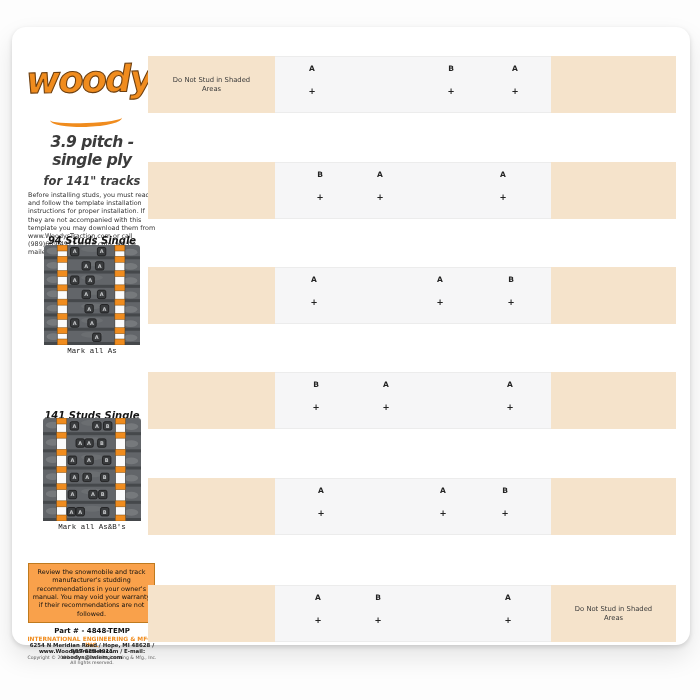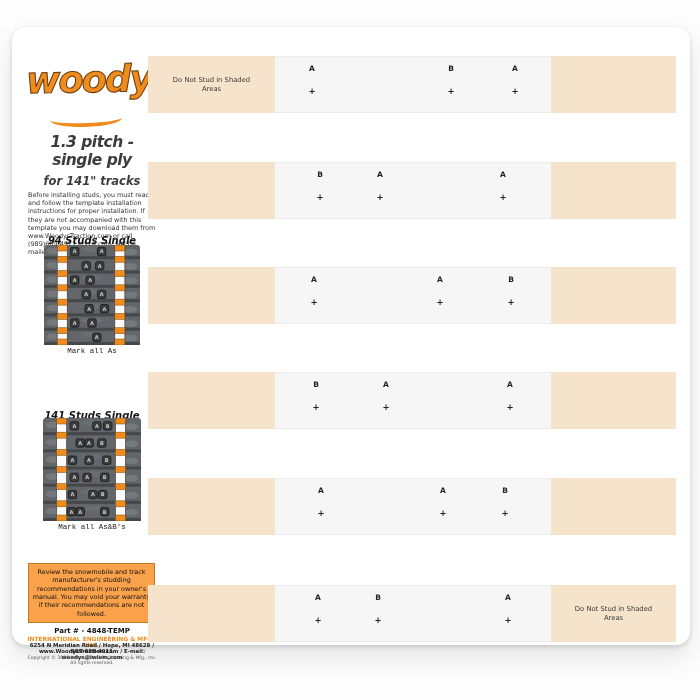--- a/index.html
+++ b/index.html
@@ -71,21 +71,21 @@
   .f-copy{top:627.5px;font-size:4.6px;color:#555;}
 </style>
 </head>
 <body>
 
 <div class="stage">
   <div class="card">
 
     <div class="side logo">woody's</div>
     <div class="logo-swoosh"></div>
-    <div class="side title1">1.3 pitch - single ply</div>
+    <div class="side title1">3.9 pitch - single ply</div>
     <div class="side title3">for 141" tracks</div>
     <div class="side intro">Before installing studs, you must read and follow the template installation instructions for proper installation. If they are not accompanied with this template you may download them from www.WoodysTraction.com or call (989)689-4911 and a copy will be mailed to you.</div>
 
     <div class="side h-track h-track1">94 Studs Single</div>
     <div class="track-box track1">
       <svg id="track94" width="96" height="100" viewBox="0 0 96 100">
           <rect x="0" y="0" width="96" height="100" rx="3" fill="#626569"></rect>
           <rect x="0" y="11.285714285714286" width="96" height="3" fill="#45484b"></rect>
           <ellipse cx="9.600000000000001" cy="6" rx="7" ry="3.4" fill="#7d8083" opacity="0.75"></ellipse>
           <ellipse cx="86.4" cy="7.142857142857143" rx="7" ry="3.4" fill="#7d8083" opacity="0.75"></ellipse>

